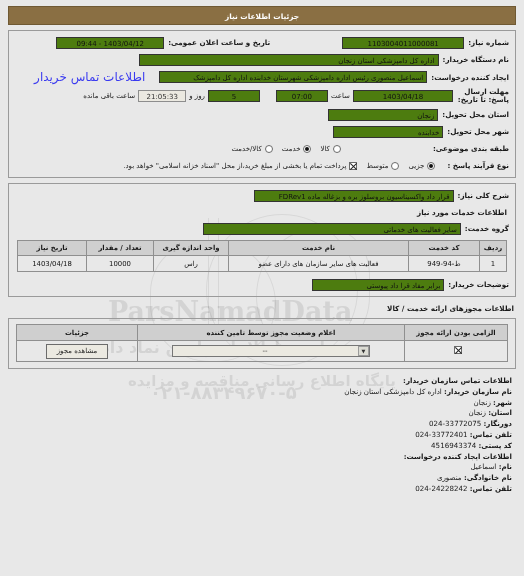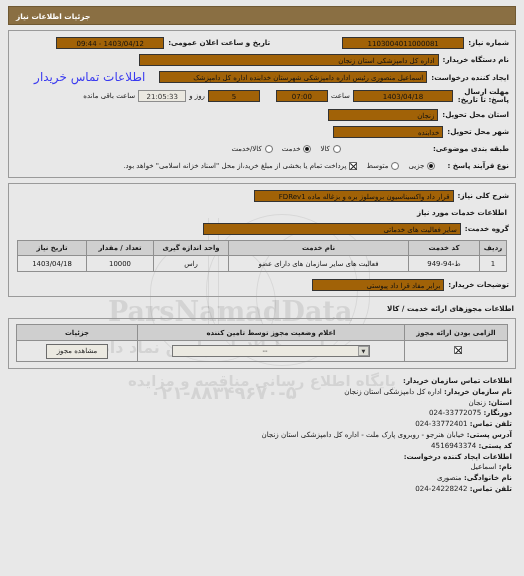--- a/index.html
+++ b/index.html
@@ -61,21 +61,21 @@
 
   .titlebar {
     background: #8a6f43;
     color: #fff;
     border: 1px solid #6f5933;
     height: 19px;
     line-height: 19px;
     padding: 0 7px;
     font-size: 7.4px;
     font-weight: bold;
-    text-align: left;
+    text-align: center;
     box-sizing: border-box;
   }
 
   .panel {
     border: 1px solid #9a9a9a;
     background: transparent;
     margin-top: 5px;
     padding: 5px 6px 5px 6px;
     box-sizing: border-box;
   }
@@ -93,21 +93,21 @@
   .lbl {
     font-size: 7.2px;
     font-weight: bold;
     white-space: nowrap;
     padding-left: 4px;
     text-align: right;
   }
 
   .fld {
     border: 1px solid #333;
-    background: #a16207;
+    background: #4d7c0f;
     height: 12px;
     line-height: 12px;
     font-size: 7px;
     padding: 0 3px;
     box-sizing: border-box;
     text-align: center;
     white-space: nowrap;
     overflow: hidden;
     color: #111;
   }
@@ -476,36 +476,36 @@
     </table>
   </div>
 
   <div class="contact">
     <div class="hdr">اطلاعات تماس سازمان خریدار:</div>
     <div>
       <span class="k">نام سازمان خریدار:</span>
       <span class="v">اداره کل دامپزشکی استان زنجان</span>
     </div>
     <div>
+      <span class="k">شهر:</span>
+      <span class="v">زنجان</span>
+    </div>
+    <div>
       <span class="k">استان:</span>
       <span class="v">زنجان</span>
     </div>
     <div>
       <span class="k">دورنگار:</span>
       <span class="v">33772075-024</span>
     </div>
     <div>
       <span class="k">تلفن تماس:</span>
       <span class="v">33772401-024</span>
     </div>
     <div>
-      <span class="k">آدرس پستی:</span>
-      <span class="v">خیابان هنرجو - روبروی پارک ملت - اداره کل دامپزشکی استان زنجان</span>
-    </div>
-    <div>
       <span class="k">کد پستی:</span>
       <span class="v">4516943374</span>
     </div>
     <div class="hdr">اطلاعات ایجاد کننده درخواست:</div>
     <div>
       <span class="k">نام:</span>
       <span class="v">اسماعیل</span>
     </div>
     <div>
       <span class="k">نام خانوادگی:</span>

